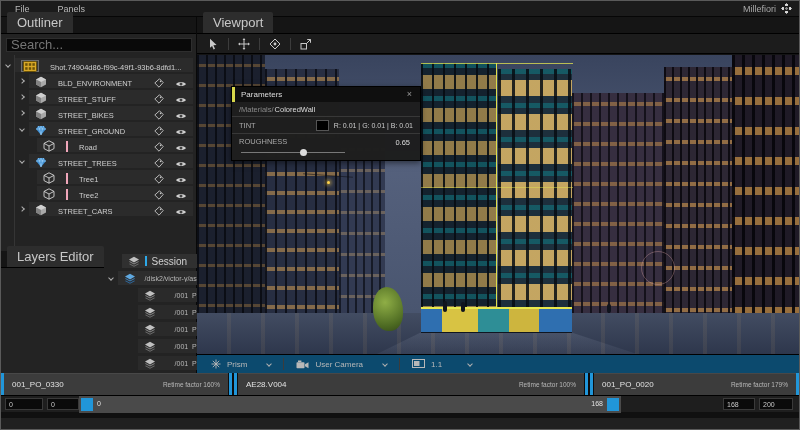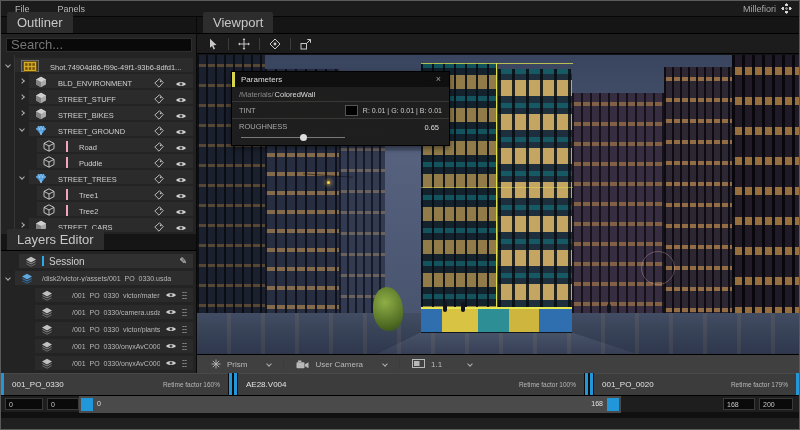--- a/index.html
+++ b/index.html
@@ -33,21 +33,21 @@
   .cv{width:4px;height:4px;border-right:1px solid #b0b0b0;border-bottom:1px solid #b0b0b0;display:inline-block}
   .cv.r{transform:rotate(-45deg)}
   .cv.d{transform:rotate(45deg)}
   .tbar{flex:1;height:14px;background:#2b2b2b;display:flex;align-items:flex-end;gap:11px;padding:0 6px;margin-right:3px;min-width:0}
   .rootbox{width:18px;height:12px;border:1px solid #6e6e6e;background:#3a3a3a;display:flex;align-items:center;justify-content:center;flex:none}
   .tlabel{flex:1;font-size:7.5px;color:#cfcfcf;white-space:nowrap;overflow:hidden}
   .pinkbar{width:2px;height:11px;background:#f0a6ba;flex:none}
   .icw{flex:none;display:flex}
 
   
-  .lay{flex:none;display:flex;flex-direction:column}
+  .lay{flex:none;display:flex;flex-direction:row}
   .lay .rows{padding-top:3px}
   .lrow{display:flex;align-items:center;height:14px;margin-bottom:3px}
   .lrow .lbar{flex:1;height:14px;background:#2d2d2d;display:flex;align-items:center;gap:5px;padding:0 6px;margin-right:3px;min-width:0}
   .lrow.sub{padding-left:34px}
   .lrow.sub .lbar{background:#2a2a2a}
   .lpath{flex:1;font-size:7px;color:#b8b8b8;white-space:nowrap;overflow:hidden;padding-left:14px}
   .lname{flex:1;font-size:10px;color:#d0d0d0}
   .bluebar{width:2px;height:10px;background:#2da8e8;flex:none}
   .pencil{font-size:9px;color:#e8e8e8;line-height:1}
   .grip{width:5px;height:9px;flex:none;background-image:radial-gradient(circle,#909090 .7px,transparent 1px);background-size:2.5px 3px}
@@ -92,26 +92,26 @@
     background:linear-gradient(90deg,#2f6fb0 0 14%,#d8c343 14% 38%,#2e8e96 38% 58%,#cdb53e 58% 78%,#2f6fb0 78% 100%)}
   #wire1{left:224px;top:8px;width:152px;height:1px;background:rgba(230,230,80,.75)}
   #wire2{left:224px;top:132px;width:152px;height:1px;background:rgba(230,230,80,.45)}
   #bush{left:176px;top:232px;width:30px;height:44px;border-radius:45% 55% 40% 50%;background:radial-gradient(circle at 40% 35%,#8fae46,#4d6a22 70%,#33481a)}
   #ferris{left:444px;top:196px;width:34px;height:34px;border:1px solid rgba(225,170,170,.35);border-radius:50%}
   #tlwire{left:106px;top:120px;width:50px;height:1px;background:rgba(10,10,14,.5);transform:rotate(4deg)}
   #tlight{left:130px;top:126px;width:3px;height:3px;background:#ffd44a;border-radius:50%;box-shadow:0 0 4px 1px rgba(255,210,80,.8)}
   .person{width:4px;background:#10141d;border-radius:2px}
   #p1{left:246px;top:246px;height:11px}#p2{left:264px;top:247px;height:10px}#p3{left:410px;top:249px;height:9px}
 
-  .vbottom{position:absolute;left:0;bottom:0;right:0;height:19px;background:#404040;border-top:1px solid #000;display:flex;align-items:center;gap:8px;padding-left:10px;font-size:8px;color:#b8b8b8}
+  .vbottom{position:absolute;left:0;bottom:0;right:0;height:19px;background:#0c4a6e;border-top:1px solid #000;display:flex;align-items:center;gap:8px;padding-left:10px;font-size:8px;color:#b8b8b8}
   .vbitem{display:flex;align-items:center;gap:6px;padding:0 4px}
   .vbsep{width:1px;height:12px;background:#3c3c3c}
 
   
-  .params{position:absolute;left:34px;top:54px;width:219px;background:rgba(22,22,22,.96);border:1px solid #000;z-index:5;box-shadow:0 2px 6px rgba(0,0,0,.5)}
+  .params{position:absolute;left:34px;top:69px;width:190px;background:rgba(22,22,22,.96);border:1px solid #000;z-index:5;box-shadow:0 2px 6px rgba(0,0,0,.5)}
   .ptitle{height:15px;background:#0f0f0f;border-left:3px solid #d6d64a;display:flex;align-items:center;padding:0 6px;font-size:8px;color:#ddd}
   .pclose{margin-left:auto;color:#9a9a9a;font-size:9px;line-height:1;padding:0 2px}
   .pbody{background:rgba(32,32,32,.92)}
   .prow1{height:14px;display:flex;align-items:center;padding:0 7px;font-size:7.5px;gap:1px}
   .dim{color:#8a8a8a}
   .bright{color:#dcdcdc}
   .prow2{height:18px;display:flex;align-items:center;padding:0 7px;font-size:7.5px;border-top:1px solid #383838;border-bottom:1px solid #383838;color:#a8a8a8}
   .swatch{width:13px;height:11px;background:#000;border:1px solid #555;margin-left:auto;margin-right:5px;flex:none}
   .rgb{color:#cccccc;font-size:7px;white-space:nowrap}
   .prow3{position:relative;height:26px;padding:3px 7px 0;font-size:7.5px;color:#a8a8a8}
@@ -376,41 +376,20 @@
               </svg>
             </span>
           <span class="icw">
               <svg class="ic" width="12" height="8">
                 <use href="#i-eye"></use>
               </svg>
             </span>
         </div>
       </div>
 
-      <div class="trow d2">
-        <div class="tbar">
-          <span class="icw">
-              <svg class="ic" width="12" height="12">
-                <use href="#i-cubeo"></use>
-              </svg>
-            </span>
-          <span class="pinkbar"></span>
-          <span class="tlabel">Puddle</span>
-          <span class="icw">
-              <svg class="ic" width="10" height="10">
-                <use href="#i-tag"></use>
-              </svg>
-            </span>
-          <span class="icw">
-              <svg class="ic" width="12" height="8">
-                <use href="#i-eye"></use>
-              </svg>
-            </span>
-        </div>
-      </div>
 
       <div class="trow d1">
         <span class="chevbox">
             <i class="cv d"></i>
           </span>
         <div class="tbar">
           <span class="icw">
               <svg class="ic" width="12" height="12">
                 <use href="#i-gem"></use>
               </svg>

